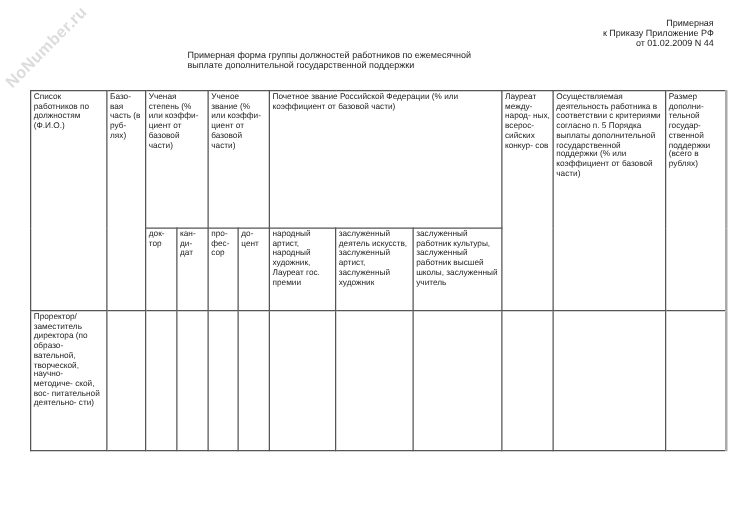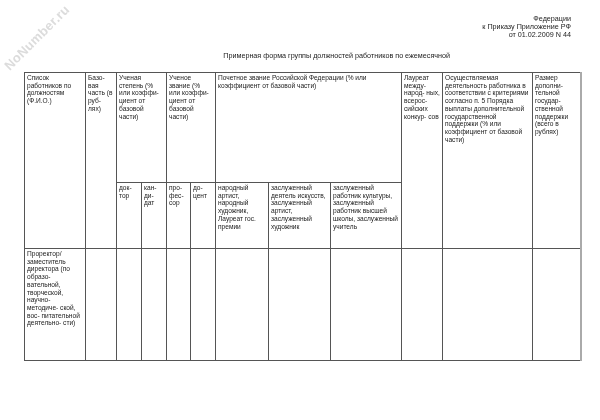--- a/index.html
+++ b/index.html
@@ -11,22 +11,22 @@
       position: absolute; left: -6px; top: 30px;
       transform: rotate(-45deg); transform-origin: center;
       font-size: 13px; font-weight: bold; color: #dcdcdc; letter-spacing: 0.3px;
       white-space: nowrap;
     }
     .appendix {
       position: absolute; right: 29px; top: 15px;
       font-size: 7.2px; line-height: 8.2px; text-align: right;
     }
     .title {
-      position: absolute; left: 150px; width: 300px; top: 52px;
-      font-size: 7.2px; line-height: 8.4px; text-align: right;
+      position: absolute; left: 150px; width: 300px; top: 40px;
+      font-size: 7.2px; line-height: 8.4px; text-align: left;
     }
     table.form {
       position: absolute; left: 24px; top: 72px;
       border-collapse: collapse; table-layout: fixed;
       font-size: 6.6px; line-height: 7.7px;
     }
     table.form td {
       border: 1px solid #555; vertical-align: top; padding: 1px 2px;
       overflow: hidden; word-wrap: break-word;
     }
@@ -34,27 +34,28 @@
     .row-sub td { height: 63px; }
     .row-body td { height: 109px; }
     .right-edge { border-right: 2px solid #aaa !important; }
   </style>
 </head>
 <body>
 
 <div class="watermark">NoNumber.ru</div>
 
 <div class="appendix">
-  <div>Федерации</div>
+  <div>Примерная</div>
   <div>к Приказу Приложение РФ</div>
   <div>от 01.02.2009 N 44</div>
 </div>
 
 <div class="title">
   <div>Примерная форма группы должностей работников по ежемесячной</div>
+  <div>выплате дополнительной государственной поддержки</div>
 </div>
 
 <table class="form">
   <colgroup>
     <col style="width:61px">
       <col style="width:31px">
       <col style="width:25px">
       <col style="width:25px">
     <col style="width:24px">
       <col style="width:25px">

